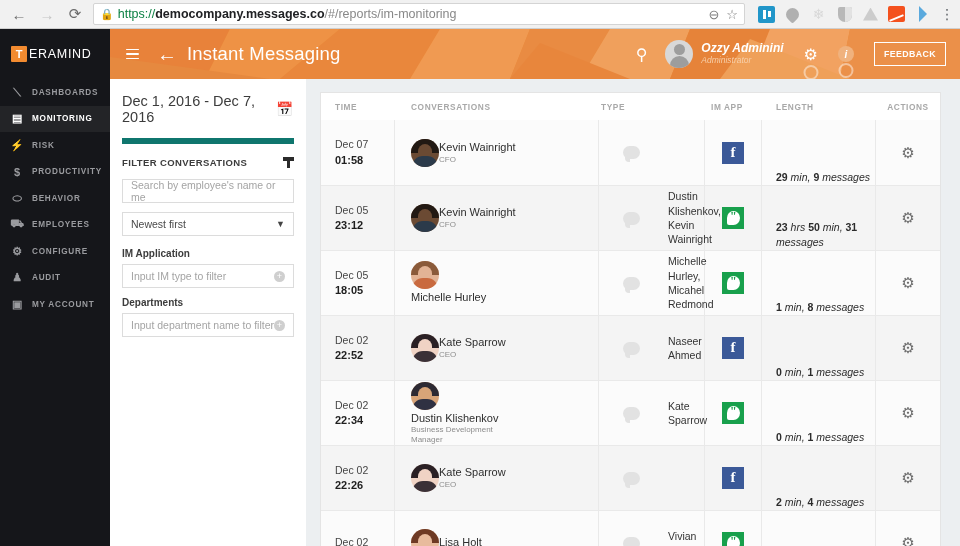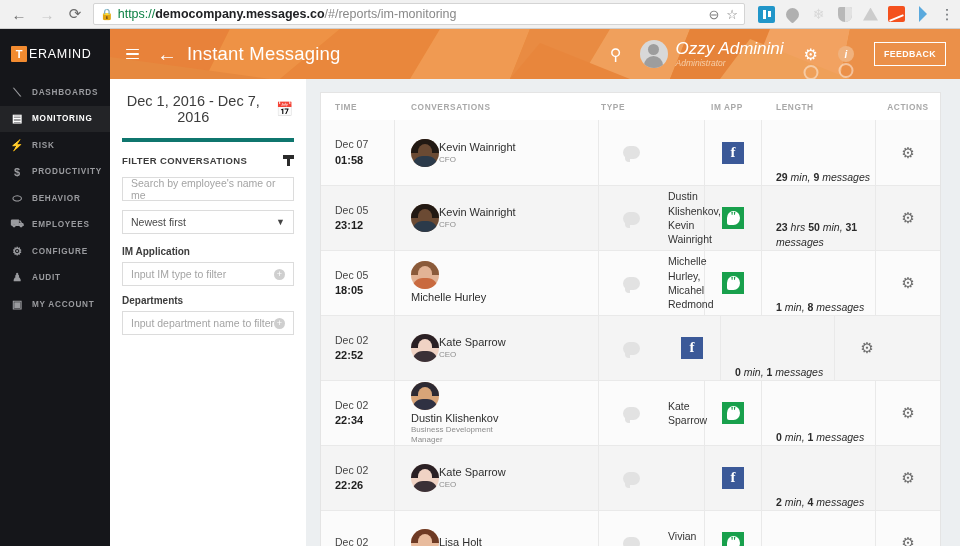--- a/index.html
+++ b/index.html
@@ -113,21 +113,21 @@
   .tb-right { margin-left: auto; display: flex; align-items: center; gap: 0; padding-right: 14px; }
   .tb-search { color:#fff; font-size:16px; margin-right:18px; }
   .avatar-sm {
     width: 28px; height: 28px; border-radius: 50%;
     background: #d8d8d8; margin-right: 8px;
     position: relative; overflow: hidden; flex-shrink:0;
   }
   .avatar-sm::before { content:''; position:absolute; width:11px;height:11px;border-radius:50%;background:#9d9d9d;left:8.5px;top:4px;}
   .avatar-sm::after { content:''; position:absolute; width:19px;height:12px;border-radius:10px 10px 0 0;background:#9d9d9d;left:4.5px;top:16px;}
   .user-block { line-height: 1.15; margin-right: 20px; }
-  .user-name { color:#fff; font-size:17px; font-style:italic; font-weight:normal; }
+  .user-name { color:#fff; font-size:12px; font-style:italic; font-weight:bold; }
   .user-role { color:#f7cfa9; font-size:8.5px; font-style:italic; }
   .tb-ico { color:#fff; font-size:16px; margin-right:20px; position:relative; }
   .tb-ico.info { font-size:13px; }
   .info-circle { width:16px;height:16px;border-radius:50%;background:#f0b27e;color:#fff;display:flex;align-items:center;justify-content:center;font-size:10px;font-style:italic;font-weight:bold;}
   .click-ring { position:absolute; width:15px;height:15px;border-radius:50%;border:2.5px solid rgba(255,255,255,.45); bottom:-16px; left:50%; transform:translateX(-50%); z-index:3;}
   .feedback-btn {
     border: 1px solid #fff; color: #fff;
     font-size: 8.8px; font-weight: bold; letter-spacing: .4px;
     padding: 6px 9px; background: transparent;
   }
@@ -136,22 +136,21 @@
   #content { flex: 1; display: flex; background:#eceff1; min-height:0; }
 
   #filters {
     width: 196px; flex-shrink:0;
     background: #fff;
     padding: 0 12px;
   }
   #daterange {
     display:flex; align-items:center; gap:12px;
     padding: 14px 0 13px 0;
-    border-bottom: 4px solid #0f766e;
-    text-align: center;
+    border-bottom: 6px solid #0f766e;
   }
   #daterange-text { font-size:14.5px; color:#3c3c3c; }
   .cal-ico { font-size:14px; color:#444; }
   .filter-head {
     display:flex; align-items:center; justify-content:space-between;
     padding: 13px 0 11px 0;
   }
   .filter-head-label { font-size:9.5px; font-weight:bold; color:#3c3c3c; letter-spacing:.4px;}
   .funnel { width:11px;height:11px; position:relative;}
   .funnel::before{content:'';position:absolute;top:0;left:0;width:11px;height:4px;background:#2b2b2b;}
@@ -513,20 +512,23 @@
                     </span>
                     <span>
                       <span class="p-name" style="display:block">Kate Sparrow</span>
                       <span class="p-role" style="display:block">CEO</span>
                     </span>
                   </span>
                 </div>
                 <div class="c-type">
                   <span class="bubble"></span>
                 </div>
+                <div class="c-with">
+                  <span class="with-text">Naseer Ahmed</span>
+                </div>
                 <div class="c-app">
                   <span class="app-ico app-fb">f</span>
                 </div>
                 <div class="c-len">
                   <span class="len-text"><b>0</b> <span>min,</span> <b>1</b> <span>messages</span></span>
                 </div>
                 <div class="c-act">
                   <span class="gear">⚙</span>
                 </div>
               </div>

